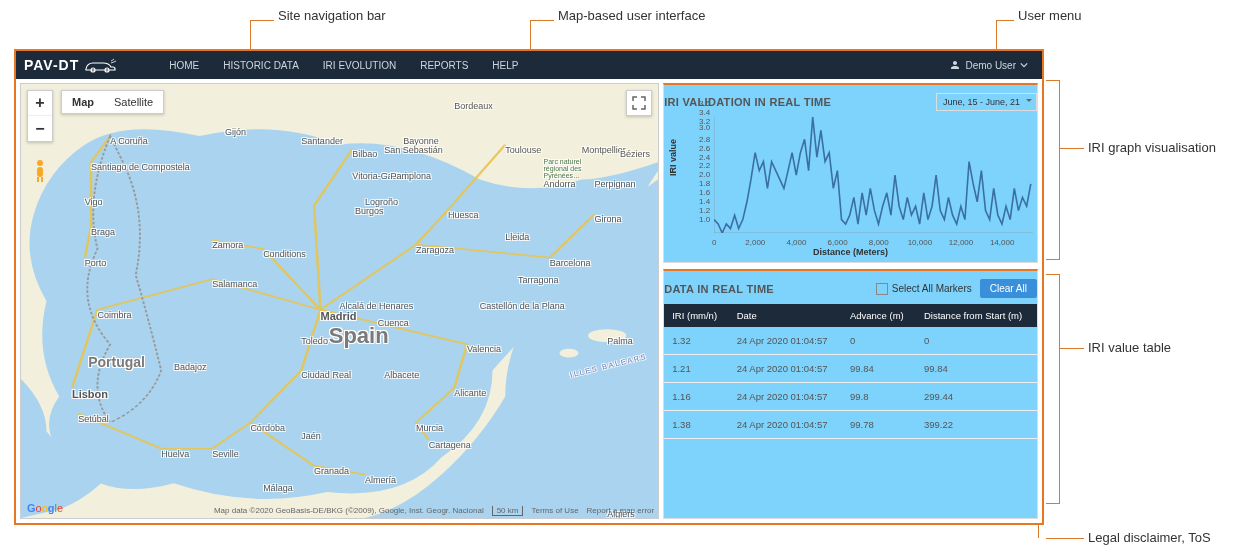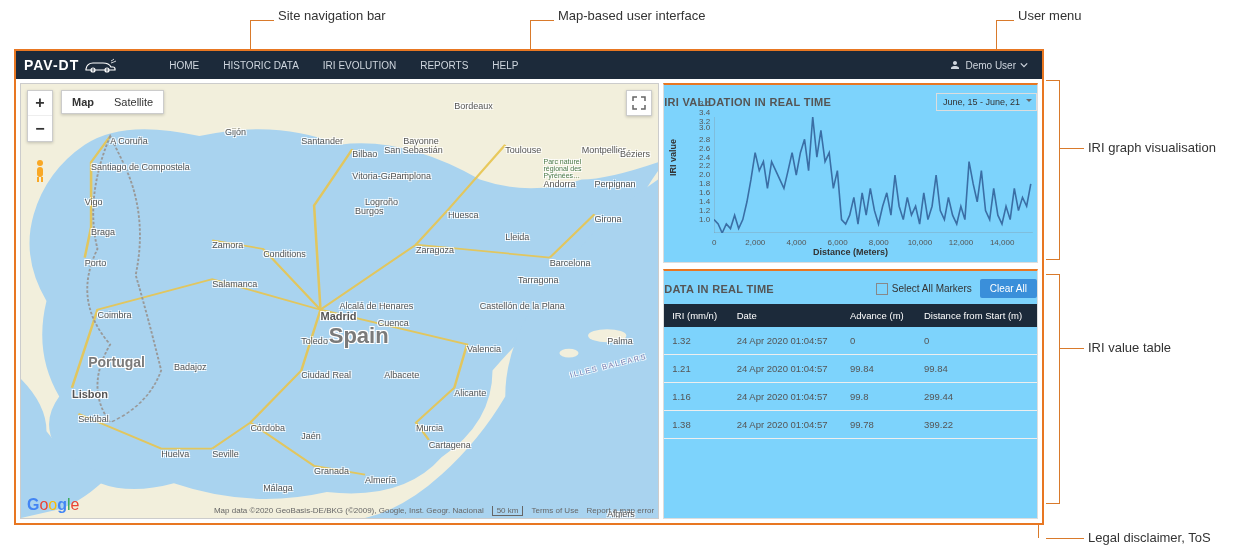--- a/index.html
+++ b/index.html
@@ -35,21 +35,21 @@
 .pegman { width:26px; height:26px; display:flex; align-items:center; justify-content:center;}
 .map-type { position:absolute; top:6px; left:40px; background:#fff; border:1px solid #ccc; display:flex; box-shadow:0 1px 3px rgba(0,0,0,.2);}
 .map-type div { padding:5px 10px; cursor:pointer; font-size:11px;}
 .map-type div.active { font-weight:bold; }
 .fullscreen-btn { position:absolute; top:6px; right:6px; width:26px; height:26px; background:#fff; border:1px solid #ccc; display:flex; align-items:center; justify-content:center; cursor:pointer; box-shadow:0 1px 3px rgba(0,0,0,.2);}
 .map-label { position:absolute; font-weight:bold; color:#7a7a7a; text-shadow: -1px -1px 0 #fff,1px -1px 0 #fff,-1px 1px 0 #fff,1px 1px 0 #fff;}
 .map-label.big { font-size:22px; }
 .map-city { position:absolute; font-size:9px; color:#555; text-shadow: -1px -1px 0 #fff,1px -1px 0 #fff,-1px 1px 0 #fff,1px 1px 0 #fff;}
 .map-footer { position:absolute; bottom:2px; right:4px; font-size:8px; color:#666; display:flex; gap:8px;}
 .map-footer span{white-space:nowrap;}
-.google-logo{position:absolute;bottom:4px;left:6px;font-size:16px;color:#888;font-family:Arial;}
+.google-logo{position:absolute;bottom:4px;left:6px;font-size:11px;color:#888;font-family:Arial;}
 .google-logo b{color:#4285F4;}
 .google-logo .r{color:#EA4335;} .google-logo .y{color:#FBBC05;} .google-logo .g{color:#34A853;}
 
 .right-col { flex: 1; display:flex; flex-direction:column; gap:6px; overflow:hidden;}
 .panel { border:1px solid #ddd; border-top:2px solid #e87722; background:#7dd3fc; padding:8px 0; }
 .panel-header { display:flex; align-items:center; justify-content:space-between; margin-bottom:6px;}
 .panel-title { font-weight:bold; font-size:11px; color:#555; letter-spacing:.3px;}
 .date-picker{font-size:9px; border:1px solid #ddd; padding:3px 16px 3px 6px; position:relative; cursor:pointer;}
 .date-picker::after{content:"";position:absolute;right:4px;top:50%;transform:translateY(-50%);border:3px solid transparent;border-top-color:#666;}
 

